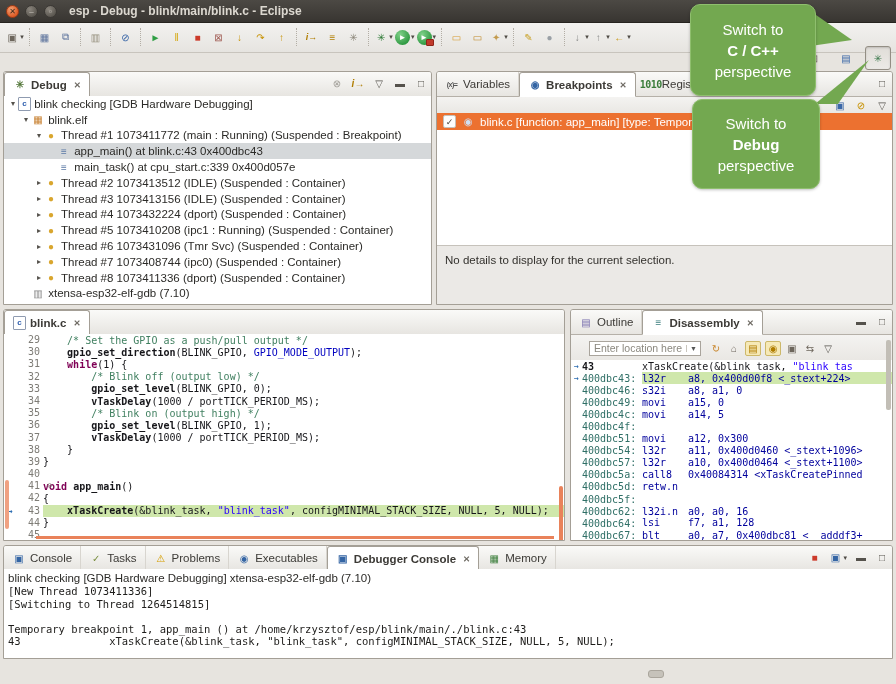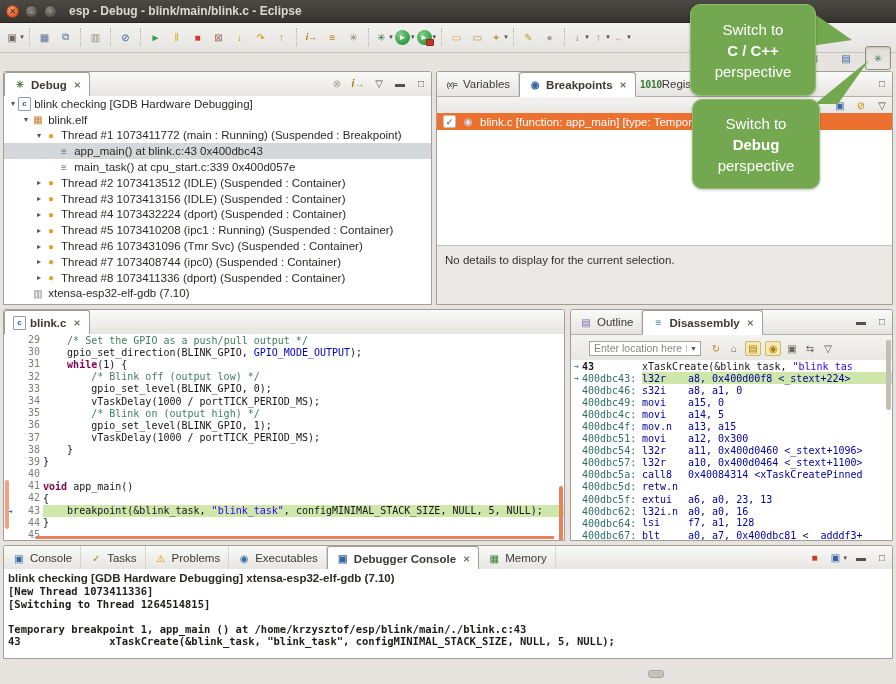--- a/index.html
+++ b/index.html
@@ -43,21 +43,21 @@
   
   .bprow{height:17px;display:flex;align-items:center;background:#ec7130;color:#fff;font-size:11.5px;gap:5px;padding-left:6px;}
   .chk{width:11px;height:11px;background:#fdfdfd;border:1px solid #c5c1ba;border-radius:2px;display:flex;align-items:center;justify-content:center;font-size:9px;color:#44413c;flex:0 0 auto;}
   .details{position:absolute;left:0;right:0;bottom:0;height:59px;background:#ebe9e6;border-top:1px solid #c6c2bb;font-size:11.5px;color:#33312d;padding:8px 0 0 8px;box-sizing:border-box;}
   
   .cline{height:12.2px;display:flex;align-items:flex-start;font-family:"DejaVu Sans Mono",monospace;font-size:10px;white-space:pre;}
   .gut-annot{width:12px;flex:0 0 auto;height:100%;position:relative;display:flex;align-items:center;justify-content:center;font-size:8px;}
   .gut-num{width:24px;flex:0 0 auto;text-align:right;color:#7e7c76;padding-right:3px;position:relative;}
   .codeseg{flex:1;height:100%;display:flex;align-items:center;}
   .cur .codeseg{background:#cfe7ab;}
-  .cm{color:#3f7f5f;} .kw{color:#7f0055;font-weight:bold;} .str{color:#2a00ff;} .fn{font-weight:normal;color:#16161a;} .en{color:#0000c0;} .pl{color:#16161a;}
+  .cm{color:#3f7f5f;} .kw{color:#7f0055;font-weight:bold;} .str{color:#2a00ff;} .fn{font-weight:bold;color:#16161a;} .en{color:#0000c0;} .pl{color:#16161a;}
   .range-bar{position:absolute;left:1px;width:4px;background:#f0a182;border-radius:2px;z-index:2;}
   .ed-vscroll{position:absolute;right:1px;width:4px;background:#e9825a;border-radius:2px;z-index:3;}
   .ed-hscroll{position:absolute;height:3px;background:#e9825a;z-index:3;}
   .foldm{position:absolute;right:-9px;top:1px;font-size:8px;color:#8a867f;}
   .ipmark{color:#2f6fb3;font-weight:bold;font-size:9px;}
   
   .drow{height:12.1px;display:flex;align-items:center;font-family:"DejaVu Sans Mono",monospace;font-size:10px;white-space:pre;}
   .dmark{width:11px;flex:0 0 auto;text-align:center;font-size:8px;color:#2f6fb3;font-weight:bold;}
   .daddr{width:60px;flex:0 0 auto;color:#2f6f66;}
   .dmn{width:46px;flex:0 0 auto;color:#00009c;}
@@ -310,21 +310,21 @@
         <div class="cline"><span class="gut-annot"></span><span class="gut-num">33</span><span class="codeseg"><span class="pl">        </span><span class="fn">gpio_set_level</span><span class="pl">(BLINK_GPIO, 0);</span></span></div>
         <div class="cline"><span class="gut-annot"></span><span class="gut-num">34</span><span class="codeseg"><span class="pl">        </span><span class="fn">vTaskDelay</span><span class="pl">(1000 / portTICK_PERIOD_MS);</span></span></div>
         <div class="cline"><span class="gut-annot"></span><span class="gut-num">35</span><span class="codeseg"><span class="pl">        </span><span class="cm">/* Blink on (output high) */</span></span></div>
         <div class="cline"><span class="gut-annot"></span><span class="gut-num">36</span><span class="codeseg"><span class="pl">        </span><span class="fn">gpio_set_level</span><span class="pl">(BLINK_GPIO, 1);</span></span></div>
         <div class="cline"><span class="gut-annot"></span><span class="gut-num">37</span><span class="codeseg"><span class="pl">        </span><span class="fn">vTaskDelay</span><span class="pl">(1000 / portTICK_PERIOD_MS);</span></span></div>
         <div class="cline"><span class="gut-annot"></span><span class="gut-num">38</span><span class="codeseg"><span class="pl">    }</span></span></div>
         <div class="cline"><span class="gut-annot"></span><span class="gut-num">39</span><span class="codeseg"><span class="pl">}</span></span></div>
         <div class="cline"><span class="gut-annot"></span><span class="gut-num">40</span><span class="codeseg"></span></div>
         <div class="cline"><span class="gut-annot"></span><span class="gut-num">41<span class="foldm">⊖</span></span><span class="codeseg"><span class="kw">void</span><span class="pl"> </span><span class="fn">app_main</span><span class="pl">()</span></span></div>
         <div class="cline"><span class="gut-annot"></span><span class="gut-num">42</span><span class="codeseg"><span class="pl">{</span></span></div>
-        <div class="cline cur"><span class="gut-annot"><span class="ipmark">→</span></span><span class="gut-num">43</span><span class="codeseg"><span class="pl">    </span><span class="fn">breakpoint</span><span class="pl">(&amp;blink_task, </span><span class="str">"blink_task"</span><span class="pl">, configMINIMAL_STACK_SIZE, NULL, 5, NULL);</span></span></div>
+        <div class="cline cur"><span class="gut-annot"><span class="ipmark">→</span></span><span class="gut-num">43</span><span class="codeseg"><span class="pl">    </span><span class="fn">xTaskCreate</span><span class="pl">(&amp;blink_task, </span><span class="str">"blink_task"</span><span class="pl">, configMINIMAL_STACK_SIZE, NULL, 5, NULL);</span></span></div>
         <div class="cline"><span class="gut-annot"></span><span class="gut-num">44</span><span class="codeseg"><span class="pl">}</span></span></div>
         <div class="cline"><span class="gut-annot"></span><span class="gut-num">45</span><span class="codeseg"></span></div>
       </div>
     <div class="range-bar" id="ed-range" style="top: 146.4px; height: 48.8px;"></div>
     <div class="ed-vscroll" style="top:152px;height:78px;"></div>
     <div class="ed-hscroll" style="left:32px;right:10px;bottom:1px;"></div>
   </div>
 </div>
 
 <div class="panel" id="disasm-panel" style="left:570px;top:309px;width:323px;height:232px;">
@@ -375,27 +375,27 @@
           <span class="tic" style="color: rgb(85, 82, 76); font-size: 10px;">▽</span>
         </span>
       </div>
   </div>
   <div class="content" style="top:50px;" id="disasm-rows">
       <div class="drow"><span class="dmark">→</span><span class="dsrcnum">43</span><span class="dhl"><span class="pl">xTaskCreate(&amp;blink_task, </span><span class="str">"blink_tas</span></span></div>
       <div class="drow dcur"><span class="dmark">→</span><span class="daddr">400dbc43:</span><span class="dhl" style="display: flex; flex: 1 1 0%; height: 100%; align-items: center;"><span class="dmn">l32r</span><span class="dops">a8, 0x400d00f8 &lt;_stext+224&gt;</span></span></div>
       <div class="drow"><span class="dmark"></span><span class="daddr">400dbc46:</span><span class="dhl" style="display: flex; flex: 1 1 0%; height: 100%; align-items: center;"><span class="dmn">s32i</span><span class="dops">a8, a1, 0</span></span></div>
       <div class="drow"><span class="dmark"></span><span class="daddr">400dbc49:</span><span class="dhl" style="display: flex; flex: 1 1 0%; height: 100%; align-items: center;"><span class="dmn">movi</span><span class="dops">a15, 0</span></span></div>
       <div class="drow"><span class="dmark"></span><span class="daddr">400dbc4c:</span><span class="dhl" style="display: flex; flex: 1 1 0%; height: 100%; align-items: center;"><span class="dmn">movi</span><span class="dops">a14, 5</span></span></div>
-      <div class="drow"><span class="dmark"></span><span class="daddr">400dbc4f:</span><span class="dhl" style="display: flex; flex: 1 1 0%; height: 100%; align-items: center;"><span class="dmn">mov.n</span><span class="dops">a13, a15</span></span></div>
+      <div class="drow"><span class="dmark"></span><span class="daddr">400dbc4f:</span></div>
       <div class="drow"><span class="dmark"></span><span class="daddr">400dbc51:</span><span class="dhl" style="display: flex; flex: 1 1 0%; height: 100%; align-items: center;"><span class="dmn">movi</span><span class="dops">a12, 0x300</span></span></div>
       <div class="drow"><span class="dmark"></span><span class="daddr">400dbc54:</span><span class="dhl" style="display: flex; flex: 1 1 0%; height: 100%; align-items: center;"><span class="dmn">l32r</span><span class="dops">a11, 0x400d0460 &lt;_stext+1096&gt;</span></span></div>
       <div class="drow"><span class="dmark"></span><span class="daddr">400dbc57:</span><span class="dhl" style="display: flex; flex: 1 1 0%; height: 100%; align-items: center;"><span class="dmn">l32r</span><span class="dops">a10, 0x400d0464 &lt;_stext+1100&gt;</span></span></div>
       <div class="drow"><span class="dmark"></span><span class="daddr">400dbc5a:</span><span class="dhl" style="display: flex; flex: 1 1 0%; height: 100%; align-items: center;"><span class="dmn">call8</span><span class="dops">0x40084314 &lt;xTaskCreatePinned</span></span></div>
       <div class="drow"><span class="dmark"></span><span class="daddr">400dbc5d:</span><span class="dhl" style="display: flex; flex: 1 1 0%; height: 100%; align-items: center;"><span class="dmn">retw.n</span><span class="dops"></span></span></div>
-      <div class="drow"><span class="dmark"></span><span class="daddr">400dbc5f:</span><span class="dhl" style="display: flex; flex: 1 1 0%; height: 100%; align-items: center;"><span class="dmn">extui</span><span class="dops">a6, a0, 23, 13</span></span></div>
+      <div class="drow"><span class="dmark"></span><span class="daddr">400dbc5f:</span></div>
       <div class="drow"><span class="dmark"></span><span class="daddr">400dbc62:</span><span class="dhl" style="display: flex; flex: 1 1 0%; height: 100%; align-items: center;"><span class="dmn">l32i.n</span><span class="dops">a0, a0, 16</span></span></div>
       <div class="drow"><span class="dmark"></span><span class="daddr">400dbc64:</span><span class="dhl" style="display: flex; flex: 1 1 0%; height: 100%; align-items: flex-start;"><span class="dmn">lsi</span><span class="dops">f7, a1, 128</span></span></div>
       <div class="drow"><span class="dmark"></span><span class="daddr">400dbc67:</span><span class="dhl" style="display: flex; flex: 1 1 0%; height: 100%; align-items: center;"><span class="dmn">blt</span><span class="dops">a0, a7, 0x400dbc81 &lt;__adddf3+</span></span></div>
     </div>
   <div class="dis-vscroll"></div>
 </div>
 
 <div class="panel" id="console-panel" style="left:3px;top:545px;width:890px;height:114px;">
   <div class="tabbar" id="console-tabbar">
     <div class="tab">
@@ -432,21 +432,21 @@
           <span class="caret">▾</span>
         </span>
         <span class="mini-ic">
           <span class="tic" style="color: rgb(85, 82, 76); font-size: 10px;">▬</span>
         </span>
         <span class="mini-ic">
           <span class="tic" style="color: rgb(85, 82, 76); font-size: 10px;">□</span>
         </span>
       </div>
   </div>
-  <div class="content" style="top:23px;padding:2px 0 0 4px;font-weight:bold;" id="console-lines">
+  <div class="content" style="top:23px;padding:2px 0 0 4px;" id="console-lines">
       <div class="con-label">blink checking [GDB Hardware Debugging] xtensa-esp32-elf-gdb (7.10)</div>
       <div class="con-line">[New Thread 1073411336]</div>
       <div class="con-line">[Switching to Thread 1264514815]</div>
       <div class="con-line">&nbsp;</div>
       <div class="con-line">Temporary breakpoint 1, app_main () at /home/krzysztof/esp/blink/main/./blink.c:43</div>
       <div class="con-line">43              xTaskCreate(&amp;blink_task, "blink_task", configMINIMAL_STACK_SIZE, NULL, 5, NULL);</div>
     </div>
 </div>
 
 <div class="bottomstrip"></div>

